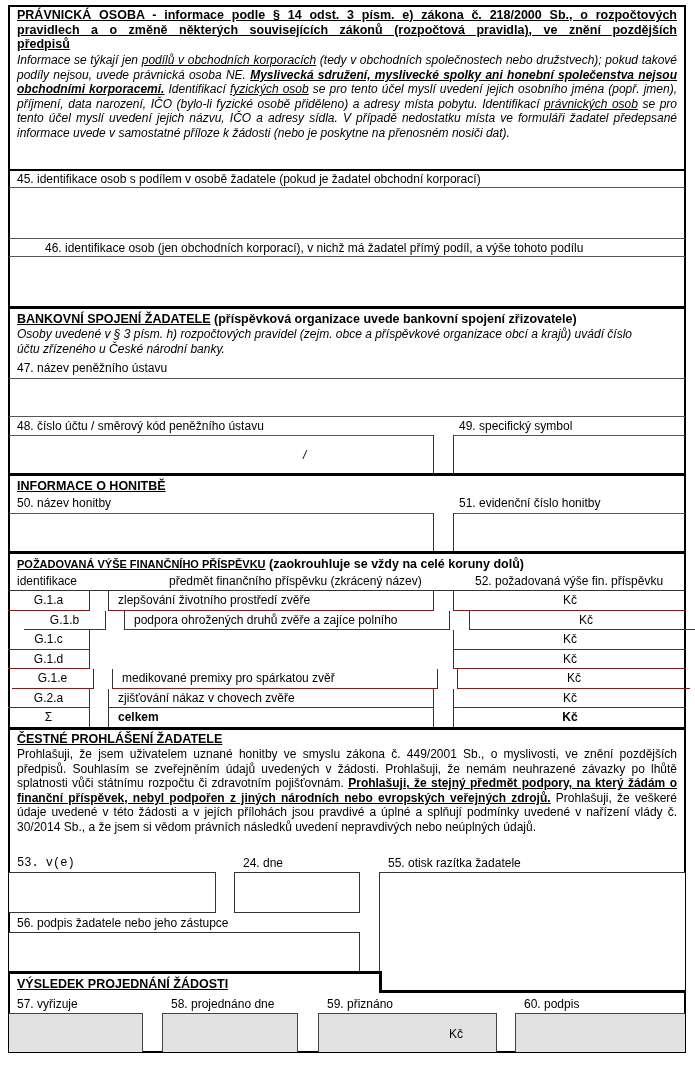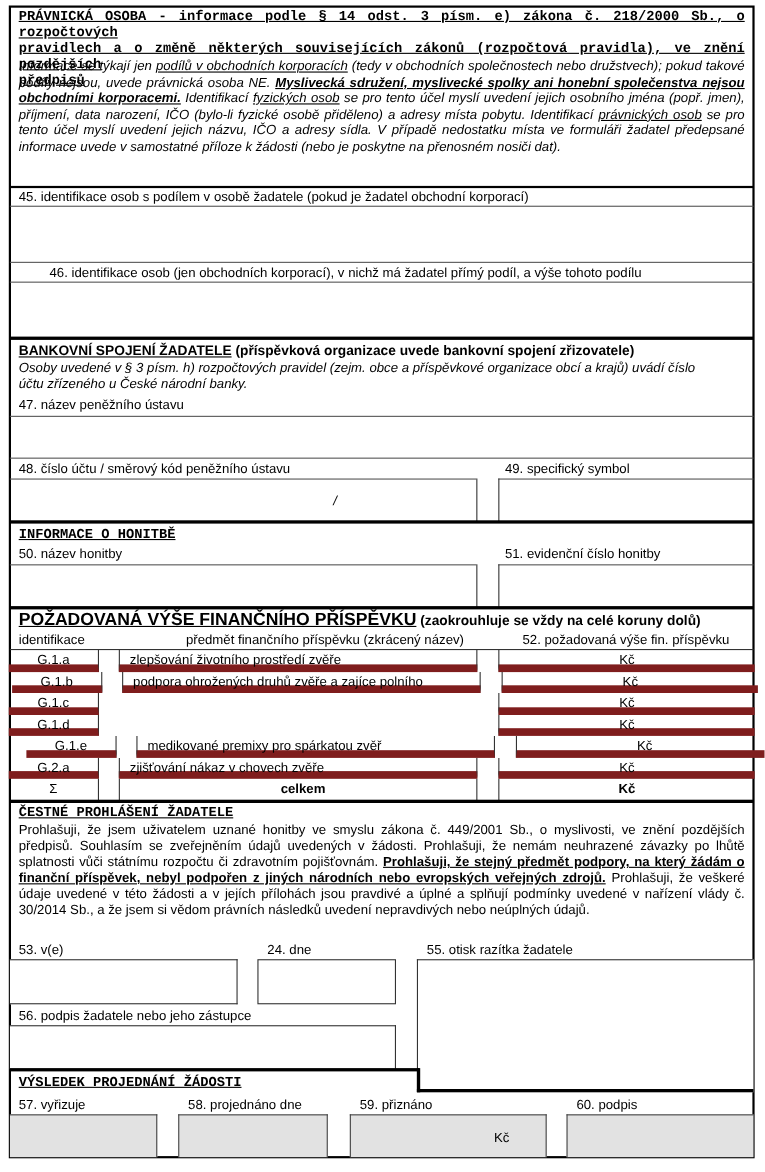--- a/index.html
+++ b/index.html
@@ -7,27 +7,27 @@
          font-family: "Liberation Sans", sans-serif; color: #000; font-size: 12px; }
   .abs { position: absolute; }
   .frame { position: absolute; left: 8px; top: 5px; width: 678px; height: 1048px;
            border: 2px solid #000; box-sizing: border-box; }
   .hline { position: absolute; height: 0; border-top: 1px solid #555; }
   .hline.thick { border-top: 3px solid #000; }
   .txt { position: absolute; line-height: 14.5px; white-space: nowrap; }
   .para { position: absolute; line-height: 14.6px; text-align: justify; }
   .para.italic { font-style: italic; }
   .u { text-decoration: underline; }
-  .b { font-weight: bold; text-align: center; }
+  .b { font-weight: bold; }
   .box { position: absolute; border: 1px solid #333; box-sizing: border-box; background: #fff; }
   .box.gray { background: #e2e2e2; border-color: #444; }
   .lbl { font-size: 12px; }
-  .heading { font-weight: bold; font-size: 12.5px; font-family: Liberation Mono, monospace; }
+  .heading { font-weight: bold; font-size: 12.5px; }
   .trow { position: absolute; height: 19.5px; }
-  .cell { position: absolute; top: 0; height: 19.5px; border-bottom: 7px solid #7f1d1d; box-sizing: border-box;
+  .cell { position: absolute; top: 0; height: 19.5px; border-bottom: 1px solid #7f1d1d; box-sizing: border-box;
           line-height: 19px; font-size: 12px; }
   .cell.c1 { left: 8px; width: 82px; text-align: center; border-right: 1px solid #333; }
   .cell.c2 { left: 108px; width: 326px; padding-left: 9px; border-left: 1px solid #333; border-right: 1px solid #333; }
   .cell.c3 { left: 453px; width: 233px; text-align: center; border-left: 1px solid #333; }
   .vsep { position: absolute; width: 0; border-left: 1px solid #333; }
 </style>
 </head>
 <body>
 
 <div class="frame"></div>
@@ -72,67 +72,67 @@
 <div class="txt lbl" style="left:17px; top:496px;">50. název honitby</div>
 <div class="txt lbl" style="left:459px; top:496px;">51. evidenční číslo honitby</div>
 <div class="hline" style="left:9px; top:513px; width:424px;"></div>
 <div class="hline" style="left:453px; top:513px; width:232px;"></div>
 <div class="vsep" style="left:433px; top:513px; height:39px;"></div>
 <div class="vsep" style="left:453px; top:513px; height:39px;"></div>
 <div class="abs" style="left:9px; top:514px; width:424px; height:37px;"></div>
 <div class="abs" style="left:454px; top:514px; width:231px; height:37px;"></div>
 <div class="hline thick" style="left:9px; top:551px; width:676px;"></div>
 
-<div class="txt" style="left:17px; top:557px;"><span class="u b" style="font-size:16px;">POŽADOVANÁ VÝŠE FINANČNÍHO PŘÍSPĚVKU</span><span class="b" style="font-size:12.5px;"> (zaokrouhluje se vždy na celé koruny dolů)</span></div>
+<div class="txt" style="left:17px; top:557px;"><span class="u b" style="font-size:11px;">POŽADOVANÁ VÝŠE FINANČNÍHO PŘÍSPĚVKU</span><span class="b" style="font-size:12.5px;"> (zaokrouhluje se vždy na celé koruny dolů)</span></div>
 <div class="txt lbl" style="left:17px; top:574px;">identifikace</div>
 <div class="txt lbl" style="left:128px; top:574px;margin-left:41px;">předmět finančního příspěvku (zkrácený název)</div>
 <div class="txt lbl" style="left:475px; top:574px;">52. požadovaná výše fin. příspěvku</div>
 <div class="hline" style="left:9px; top:590px; width:676px; border-top:1px solid #333;"></div>
 
 <div>
   <div class="trow" style="left:0; top:591px; width:695px;">
     <div class="cell c1">G.1.a</div>
     <div class="cell c2">zlepšování životního prostředí zvěře</div>
     <div class="cell c3"><span>Kč</span></div>
   </div>
-  <div class="trow" style="left:3px; top:610.5px; width:604px;">
+  <div class="trow" style="left:16px; top:610.5px; width:604px;">
     <div class="cell c1">G.1.b</div>
     <div class="cell c2">podpora ohrožených druhů zvěře a zajíce polního</div>
     <div class="cell c3"><span>Kč</span></div>
   </div>
   <div class="trow" style="left:0; top:630px; width:695px;">
     <div class="cell c1">G.1.c</div>
     <div class="cell c3"><span>Kč</span></div>
   </div>
   <div class="trow" style="left:0; top:649.5px; width:654px;">
     <div class="cell c1">G.1.d</div>
     <div class="cell c3"><span>Kč</span></div>
   </div>
-  <div class="trow" style="left:16px; top:669px; width:573px;">
+  <div class="trow" style="left:4px; top:669px; width:573px;">
     <div class="cell c1">G.1.e</div>
     <div class="cell c2">medikované premixy pro spárkatou zvěř</div>
     <div class="cell c3"><span>Kč</span></div>
   </div>
   <div class="trow" style="left:0; top:688.5px; width:695px;">
     <div class="cell c1">G.2.a</div>
     <div class="cell c2">zjišťování nákaz v chovech zvěře</div>
     <div class="cell c3"><span>Kč</span></div>
   </div>
   <div class="trow" style="left:0; top:708px; width:695px;">
     <div class="cell c1" style="border-bottom:none;">Σ</div>
     <div class="cell c2 b" style="border-bottom:none;">celkem</div>
     <div class="cell c3 b" style="border-bottom:none;"><span>Kč</span></div>
   </div>
 </div>
 <div class="hline thick" style="left:9px; top:727px; width:676px;"></div>
 
 <div class="txt heading u" style="left:17px; top:732px;">ČESTNÉ PROHLÁŠENÍ ŽADATELE</div>
 <div class="para" style="left:17px; top:747px; width:660px; font-size:12px;"><span>Prohlašuji, že jsem uživatelem uznané honitby ve smyslu zákona č. 449/2001 Sb., o myslivosti, ve znění pozdějších předpisů. Souhlasím se zveřejněním údajů uvedených v žádosti. Prohlašuji, že nemám neuhrazené závazky po lhůtě splatnosti vůči státnímu rozpočtu či zdravotním pojišťovnám. </span><span class="u b">Prohlašuji, že stejný předmět podpory, na který žádám o finanční příspěvek, nebyl podpořen z jiných národních nebo evropských veřejných zdrojů.</span><span> Prohlašuji, že veškeré údaje uvedené v této žádosti a v jejích přílohách jsou pravdivé a úplné a splňují podmínky uvedené v nařízení vlády č. 30/2014 Sb., a že jsem si vědom právních následků uvedení nepravdivých nebo neúplných údajů.</span></div>
 
-<div class="txt lbl" style="left:17px; top:856px;">53. v(e)</div>
+<div class="txt lbl" style="left:17px; top:856px;font-family:Liberation Mono, monospace;">53. v(e)</div>
 <div class="txt lbl" style="left:243px; top:856px;">24. dne</div>
 <div class="txt lbl" style="left:388px; top:856px;">55. otisk razítka žadatele</div>
 <div class="box" style="left:9px; top:872px; width:207px; height:41px; border-left:none;"></div>
 <div class="box" style="left:234px; top:872px; width:126px; height:41px;"></div>
 <div class="box" style="left:379px; top:872px; width:306px; height:121px; border-right:none; border-bottom:3px solid #000;"></div>
 <div class="txt lbl" style="left:17px; top:916px;">56. podpis žadatele nebo jeho zástupce</div>
 <div class="box" style="left:9px; top:932px; width:351px; height:40px; border-left:none; border-bottom:none;"></div>
 
 <div class="abs" style="left:9px; top:971px; width:372px; height:0; border-top:3px solid #000;"></div>
 <div class="abs" style="left:379px; top:971px; width:0; height:22px; border-left:3px solid #000;"></div>

